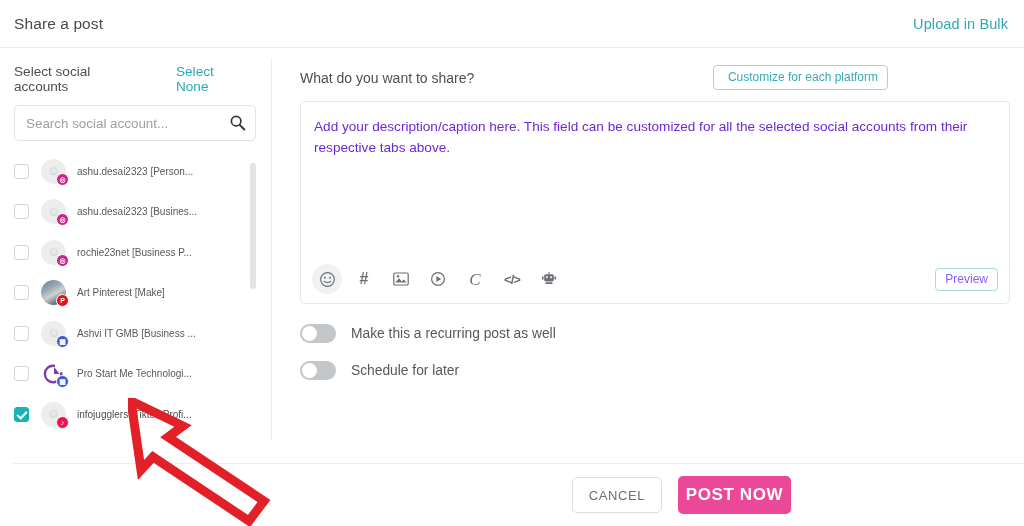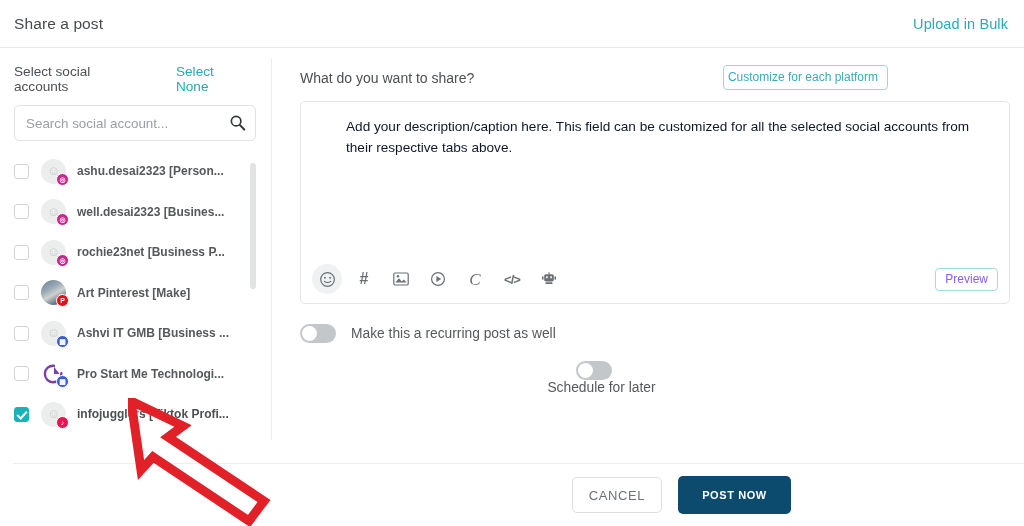--- a/index.html
+++ b/index.html
@@ -65,66 +65,66 @@
     position: absolute; right: -3px; bottom: -2px; width: 13px; height: 13px;
     border-radius: 50%; border: 1.4px solid #fff;
     display: flex; align-items: center; justify-content: center;
     font-size: 7px; color: #fff; font-weight: bold; line-height: 1;
   }
   .badge.instagram { background: #c9268c; }
   .badge.pinterest { background: #e0121c; }
   .badge.gmb { background: #3b5bd4; }
   .badge.tiktok { background: #ec1350; }
   .acct-label {
-    margin-left: 11px; font-size: 12px; color: #55595c;
-    white-space: nowrap; overflow: hidden; font-weight: bold;
+    margin-left: 11px; font-size: 10px; color: #55595c;
+    white-space: nowrap; overflow: hidden;
   }
   .acct-row.selected .acct-label { color: #4c5053; }
 
   .scrollbar-track { position: absolute; right: 15px; top: 12px; width: 6px; height: 148px; }
   .scrollbar-thumb { width: 6px; height: 126px; background: #e2e3e4; border-radius: 4px; }
 
   .v-divider { position: absolute; left: 271px; top: 58px; width: 1px; height: 382px; background: #ebedee; }
   .h-divider { position: absolute; left: 13px; top: 463px; width: 1011px; height: 1px; background: #eceeef; }
 
   
   .right-col { position: absolute; left: 300px; top: 48px; width: 588px; }
   .right-head { display: flex; align-items: center; justify-content: space-between; padding-top: 17px; }
   .right-head .lbl { font-size: 14px; color: #4c5053; }
   .customize-btn {
     border: 1px solid #9ed6dc; border-radius: 4px; background: #fff;
-    color: #3aaab4; font-size: 12px; padding: 5px 9px 6px 4px; cursor: pointer;
+    color: #3aaab4; font-size: 12px; padding: 5px 9px 6px 14px; cursor: pointer;
     font-family: "Liberation Sans", sans-serif; line-height: 1;
   }
 
   .editor {
     margin-top: 11px; width: 710px; height: 203px;
     border: 1px solid #e4e7e9; border-radius: 5px; background: #fff;
     position: relative;
   }
   .editor-placeholder {
     position: absolute; left: 13px; top: 14px; right: 22px;
-    font-size: 13.6px; color: #0f172a; line-height: 1.55; margin-left: 32px;
+    font-size: 13.6px; color: #6d28d9; line-height: 1.55;
   }
   .editor-toolbar {
     position: absolute; left: 0; bottom: 0; width: 100%; height: 48px;
     display: flex; align-items: center; padding: 0 11px 0 11px;
   }
   .tool { width: 30px; height: 30px; display: flex; align-items: center; justify-content: center;
           cursor: pointer; border-radius: 50%; margin-right: 7px; color: #6b7075; }
   .tool.active { background: #f0f1f2; }
   .tool .glyph { font-size: 15px; line-height: 1; color: #6b7075; }
   .preview-btn {
     margin-left: auto; border: 1px solid #a4dade; border-radius: 4px; background: #fff;
     color: #8b5cf6; font-size: 12px; padding: 4px 9px 5px 9px; cursor: pointer;
     font-family: "Liberation Sans", sans-serif; line-height: 1;
   }
 
   .toggle-row { display: flex; align-items: center; margin-top: 20px; }
-  .toggle-row.second { margin-top: 18px; flex-direction: column; }
+  .toggle-row.second { margin-top: 18px; }
   .toggle {
     width: 36px; height: 19px; border-radius: 11px; background: #c3c7ca;
     position: relative; cursor: pointer; flex: 0 0 auto;
   }
   .toggle::after {
     content: ""; position: absolute; left: 2px; top: 2px; width: 15px; height: 15px;
     border-radius: 50%; background: #fff;
   }
   .toggle-label { margin-left: 15px; font-size: 13.8px; color: #55595c; }
 
@@ -133,21 +133,21 @@
     position: absolute; left: 0; top: 464px; width: 812px; height: 62px;
     display: flex; align-items: center; justify-content: flex-end; padding-right: 21px;
   }
   .btn-cancel {
     width: 90px; height: 36px; border: 1px solid #dcdfe2; border-radius: 5px;
     background: #fff; color: #6d7276; font-size: 13px; letter-spacing: .6px;
     cursor: pointer; font-family: "Liberation Sans", sans-serif;
   }
   .btn-post {
     margin-left: 16px; width: 113px; height: 38px; border: none; border-radius: 5px;
-    background: #0c4a6e; color: #fff; font-size: 11px; font-weight: bold;
+    background: #ec4899; color: #fff; font-size: 17px; font-weight: bold;
     letter-spacing: .6px; cursor: pointer; font-family: "Liberation Sans", sans-serif;
   }
 
   .arrow-annotation { position: absolute; left: 128px; top: 398px; pointer-events: none; }
 </style>
 </head>
 <body>
 
 <div class="app">
 
@@ -184,21 +184,21 @@
       </div>
 
       <div class="acct-row">
         <div class="cbox"></div>
         <div class="av-wrap">
           <div class="avatar">
               <span class="ghost">☺</span>
             </div>
           <div class="badge instagram">◎</div>
         </div>
-        <div class="acct-label">well.desai2323 [Busines...</div>
+        <div class="acct-label">ashu.desai2323 [Busines...</div>
       </div>
 
       <div class="acct-row">
         <div class="cbox"></div>
         <div class="av-wrap">
           <div class="avatar">
               <span class="ghost">☺</span>
             </div>
           <div class="badge instagram">◎</div>
         </div>

